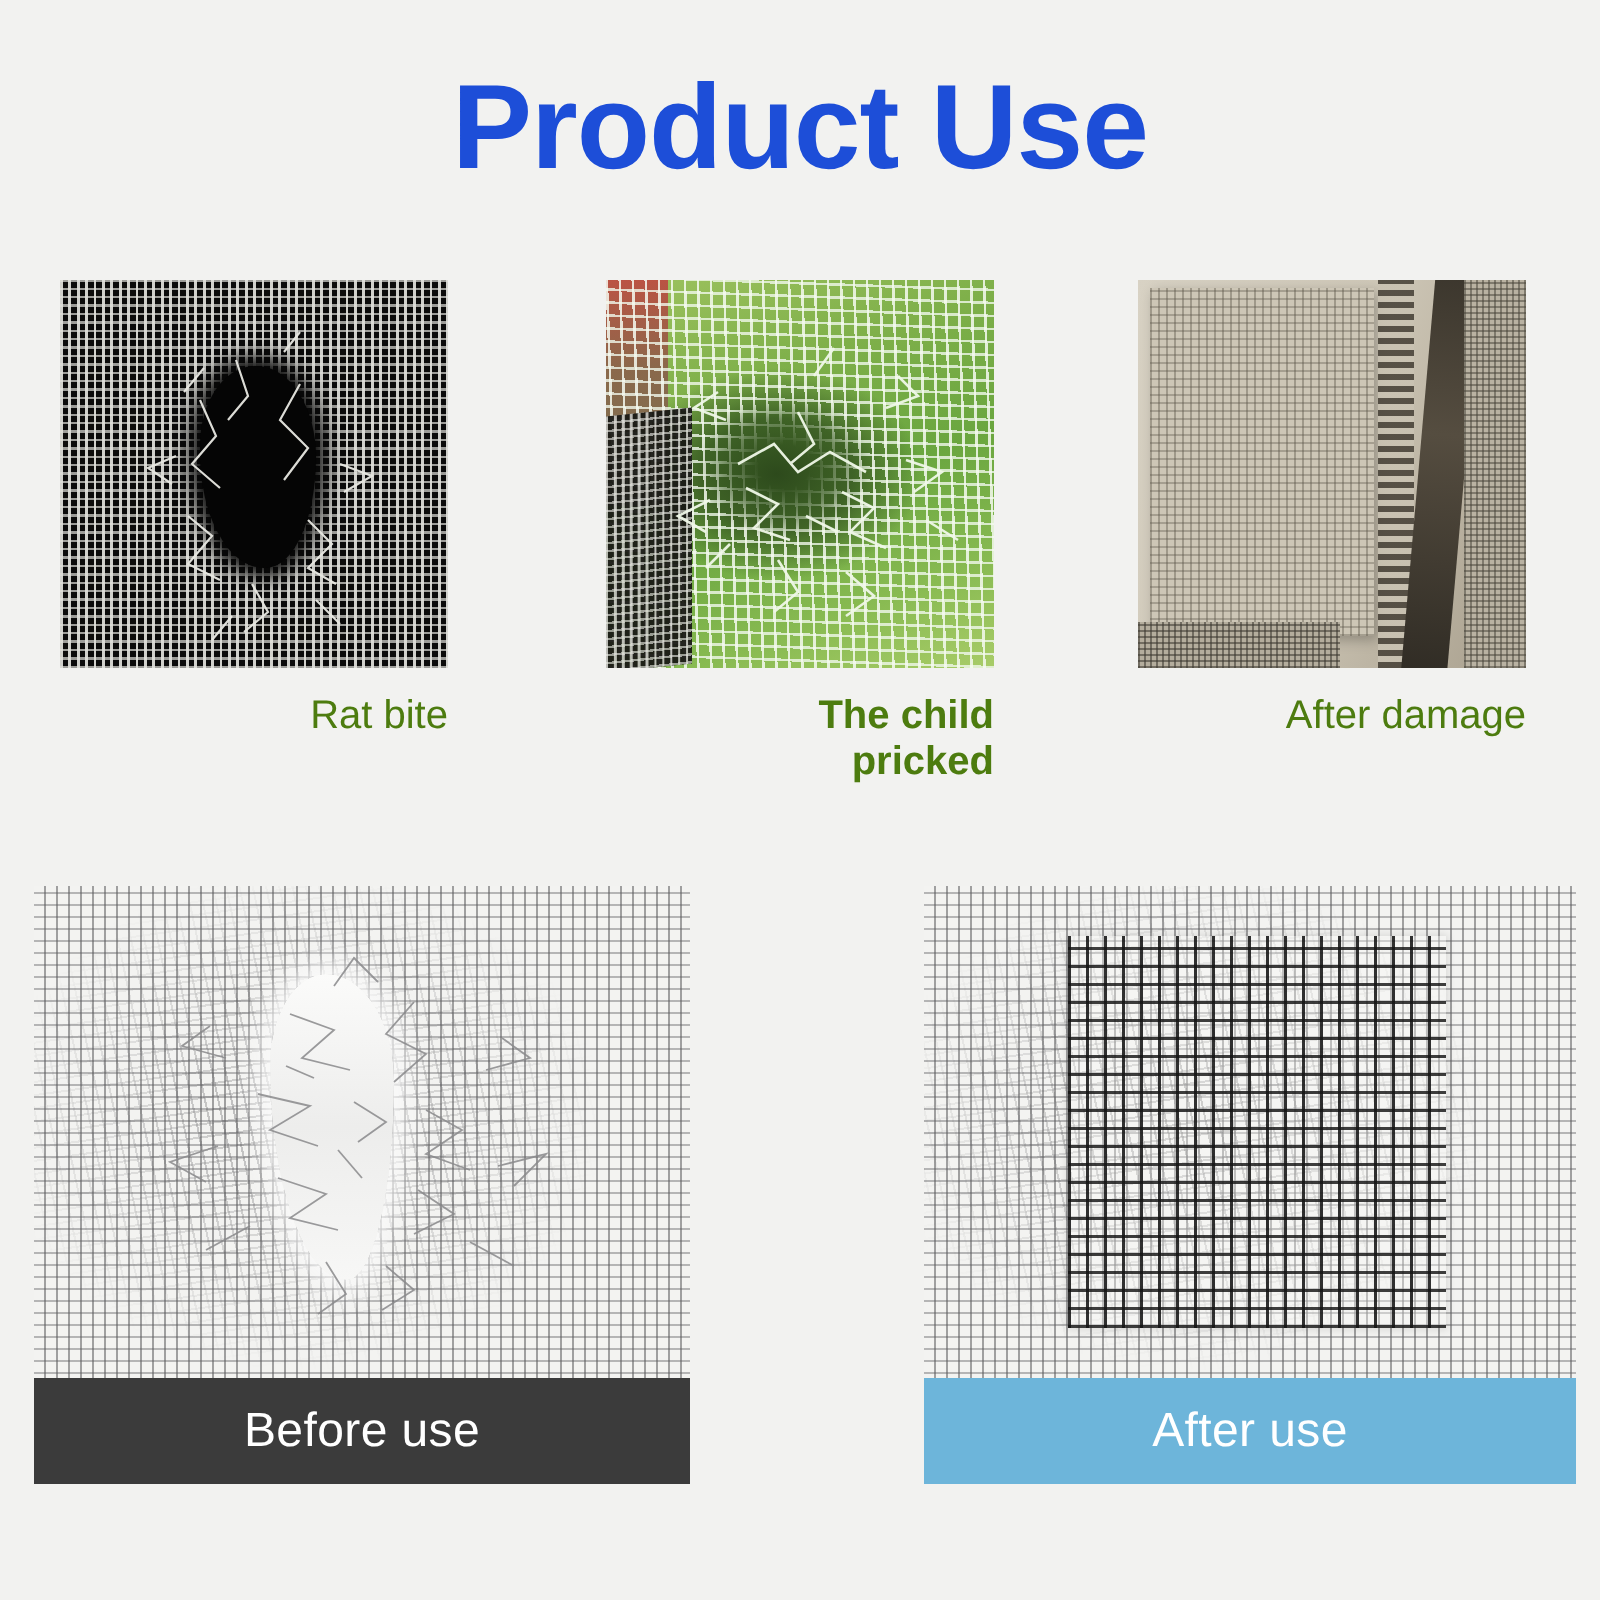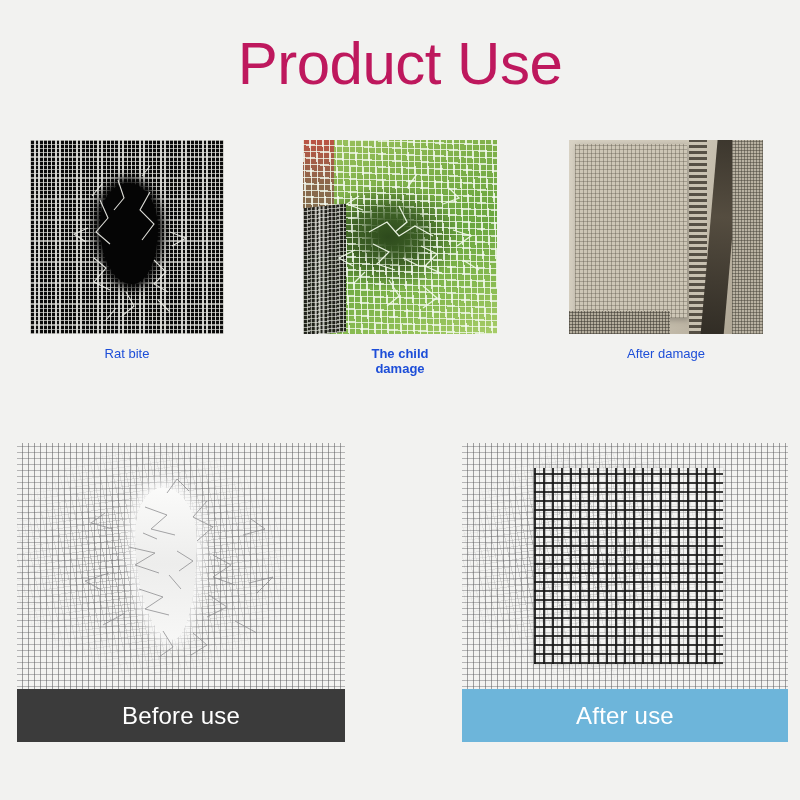--- a/index.html
+++ b/index.html
@@ -16,22 +16,22 @@
   }
 
   
   .title {
     position: absolute;
     top: 32px;
     left: 0;
     width: 800px;
     text-align: center;
     font-size: 60px;
-    font-weight: normal;
-    color: #be185d;
+    font-weight: bold;
+    color: #1d4ed8;
     letter-spacing: -0.5px;
     line-height: 1.05;
   }
 
   
   .top-row {
     position: absolute;
     top: 140px;
     left: 0;
     width: 800px;
@@ -50,23 +50,23 @@
     position: relative;
     width: 194px;
     height: 194px;
     overflow: hidden;
     background: #ddd;
   }
   .damage-card.c2 .photo { width: 194px; }
 
   .caption {
     margin-top: 13px;
-    text-align: center;
-    font-size: 13px;
-    color: #1d4ed8;
+    text-align: right;
+    font-size: 20px;
+    color: #4d7c0f;
     line-height: 1.15;
     font-family: "Liberation Sans", sans-serif;
   }
 
   
   .mesh-dark {
     position: absolute;
     inset: 0;
     background-color: #0b0b0b;
     background-image:
@@ -324,21 +324,21 @@
           <path d="M52 110 L36 118 L50 126"></path>
           <path d="M104 48 L114 34"></path>
           <path d="M62 132 L50 144"></path>
           <path d="M160 120 L176 130"></path>
           <path d="M100 118 L116 126"></path>
         </g>
       </svg>
     </div>
     <div class="caption">
       <div>The child</div>
-      <div>damage</div>
+      <div>pricked</div>
     </div>
   </div>
 
   <div class="damage-card c2">
     <div class="photo">
       <div class="aged-bg"></div>
       <div class="aged-panel"></div>
       <div class="aged-rail"></div>
       <div class="aged-dark-beam"></div>
       <div class="aged-right-mesh"></div>

